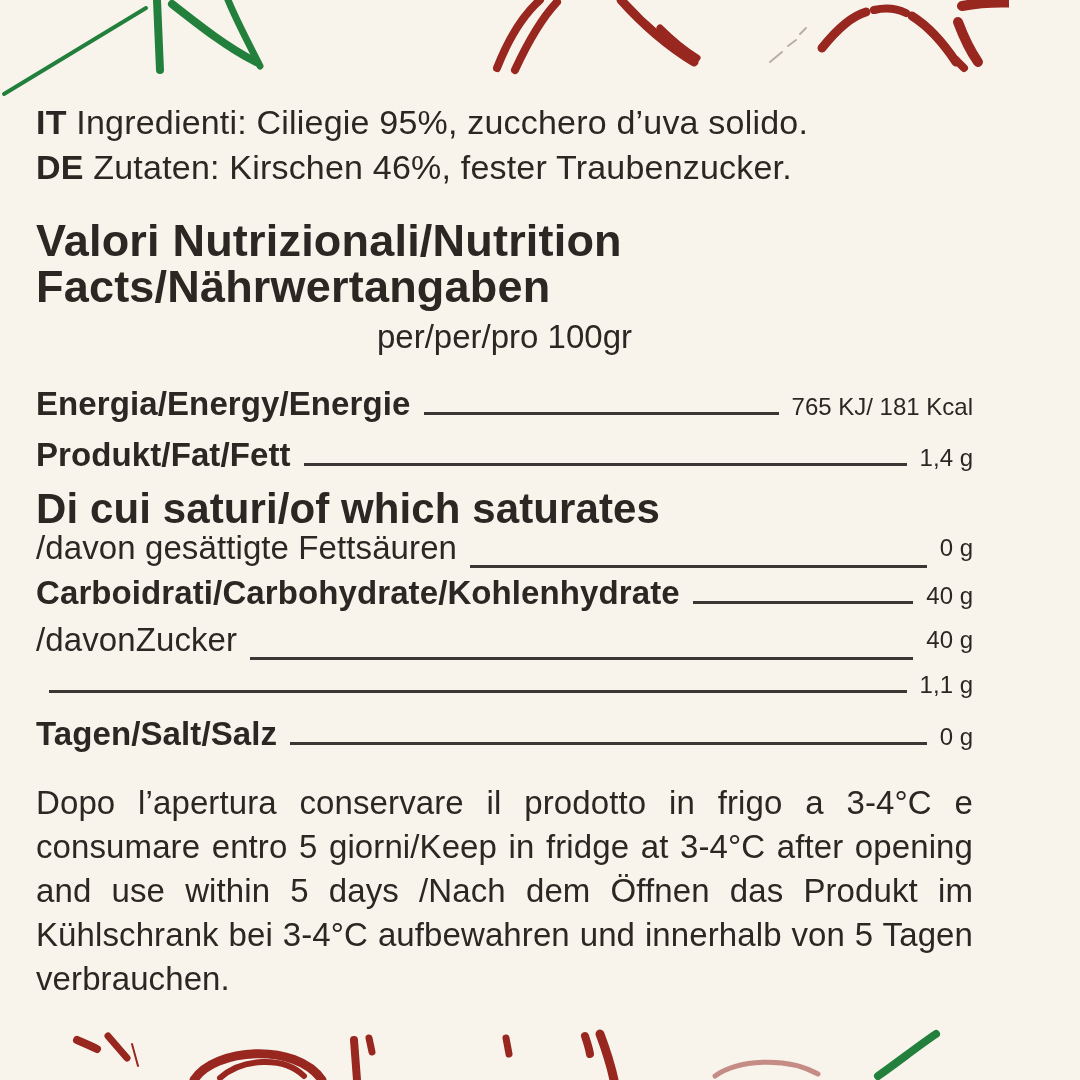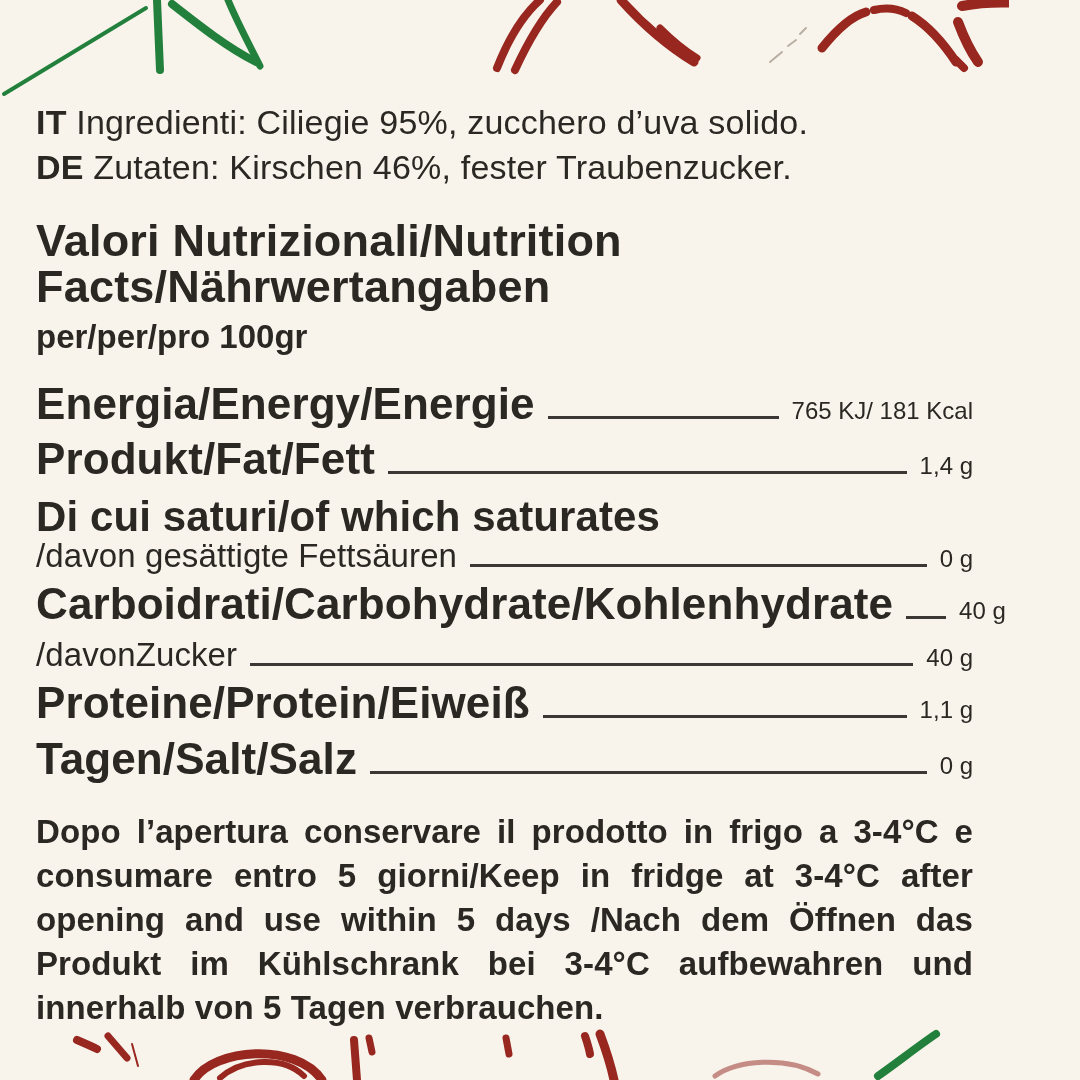--- a/index.html
+++ b/index.html
@@ -22,36 +22,36 @@
     color:var(--text,#2b2824);
   }
   .ingredients p{
     margin:0;font-size:34px;line-height:45px;letter-spacing:.2px;font-weight:400;
   }
   .lang{font-weight:700;}
   .nut-title{
     margin:28px 0 0 0;font-size:45px;line-height:46px;font-weight:700;letter-spacing:.2px;
   }
   .nut-per{
-    margin:4px 0 0 0;font-size:33px;line-height:46px;font-weight:700;
+    margin:4px 0 0 0;font-size:33px;line-height:46px;font-weight:400;text-align:center;
   }
   .nrows{margin-top:20px;}
   .nrow{display:flex;align-items:baseline;line-height:48px;}
-  .nrow .nlabel{font-size:44px;font-weight:700;white-space:nowrap;letter-spacing:.1px;}
-  .nrow.sub{line-height:40px;}
+  .nrow .nlabel{font-size:33px;font-weight:700;white-space:nowrap;letter-spacing:.1px;}
+  .nrow.sub{line-height:40px;align-items:flex-end;}
   .nrow.sub .nlabel{font-weight:400;font-size:33px;}
   .nsub{font-size:42px;font-weight:700;line-height:38px;margin-top:8px;letter-spacing:.1px;}
   .leader{
     flex:1;min-width:40px;border-bottom:3px solid var(--leader,#3b3734);
     margin:0 13px;
   }
   .nvalue{font-size:24px;font-weight:400;white-space:nowrap;}
   .gap{margin-top:1px;}
   .storage{
-    margin:20px 0 12px 0;font-size:33px;line-height:44px;font-weight:700;
+    margin:20px 0 12px 0;font-size:33px;line-height:44px;font-weight:400;
     text-align:justify;letter-spacing:.1px;
   }
 </style>
 </head>
 <body>
 
 <div class="canvas">
 
   <svg class="deco top" viewBox="0 0 1080 100" aria-hidden="true">
     <g>
@@ -114,21 +114,20 @@
         <span class="nvalue">40 g</span>
       </div>
 
       <div class="nrow sub">
         <span class="nlabel">/davonZucker</span>
         <span class="leader"></span>
         <span class="nvalue">40 g</span>
       </div>
 
       <div class="nrow gap">
-        <span class="nlabel">Proteine/Protein/Eiweiß</span>
         <span class="leader"></span>
         <span class="nvalue">1,1 g</span>
       </div>
 
       <div class="nrow gap">
         <span class="nlabel">Tagen/Salt/Salz</span>
         <span class="leader"></span>
         <span class="nvalue">0 g</span>
       </div>
 

